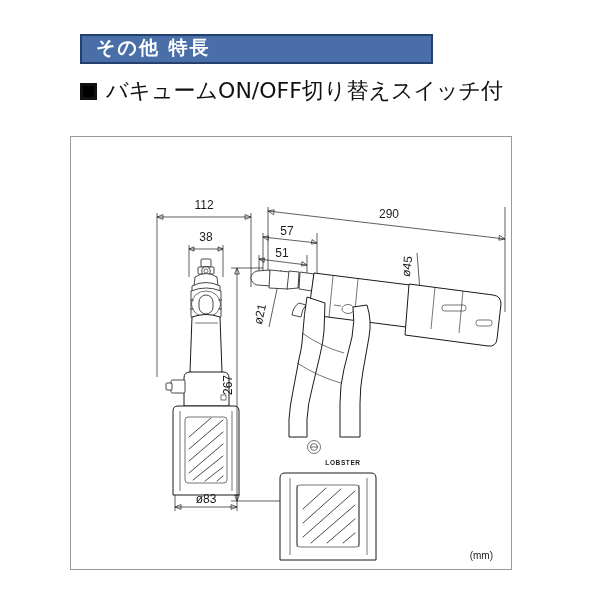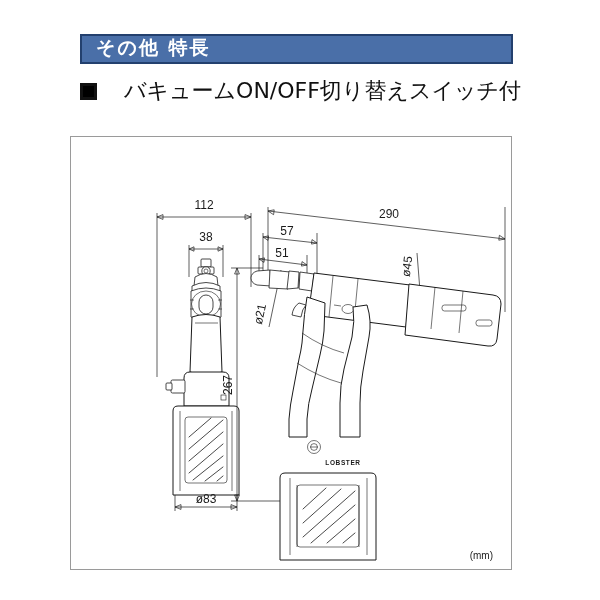--- a/index.html
+++ b/index.html
@@ -13,21 +13,21 @@
     position: relative;
     font-family: "Liberation Sans", sans-serif;
     overflow: hidden;
   }
 
   
   #header-band {
     position: absolute;
     left: 80px;
     top: 34px;
-    width: 433px;
+    width: 353px;
     height: 30px;
     background: #4a6fa8;
     border: 2px solid #23406e;
     box-sizing: border-box;
   }
   #header-title {
     position: absolute;
     left: 14px;
     top: 50%;
     transform: translateY(-52%);
@@ -50,21 +50,21 @@
   }
   #bullet-square {
     width: 17px;
     height: 17px;
     background: #000000;
     border: 3px solid #111111;
     box-sizing: border-box;
     flex: 0 0 auto;
   }
   #bullet-text {
-    margin-left: 27px;
+    margin-left: 9px;
     font-size: 22px;
     color: #111111;
     letter-spacing: 0px;
     font-family: "DejaVu Sans", sans-serif;
   }
 
   
   #drawing-frame {
     position: absolute;
     left: 70px;

